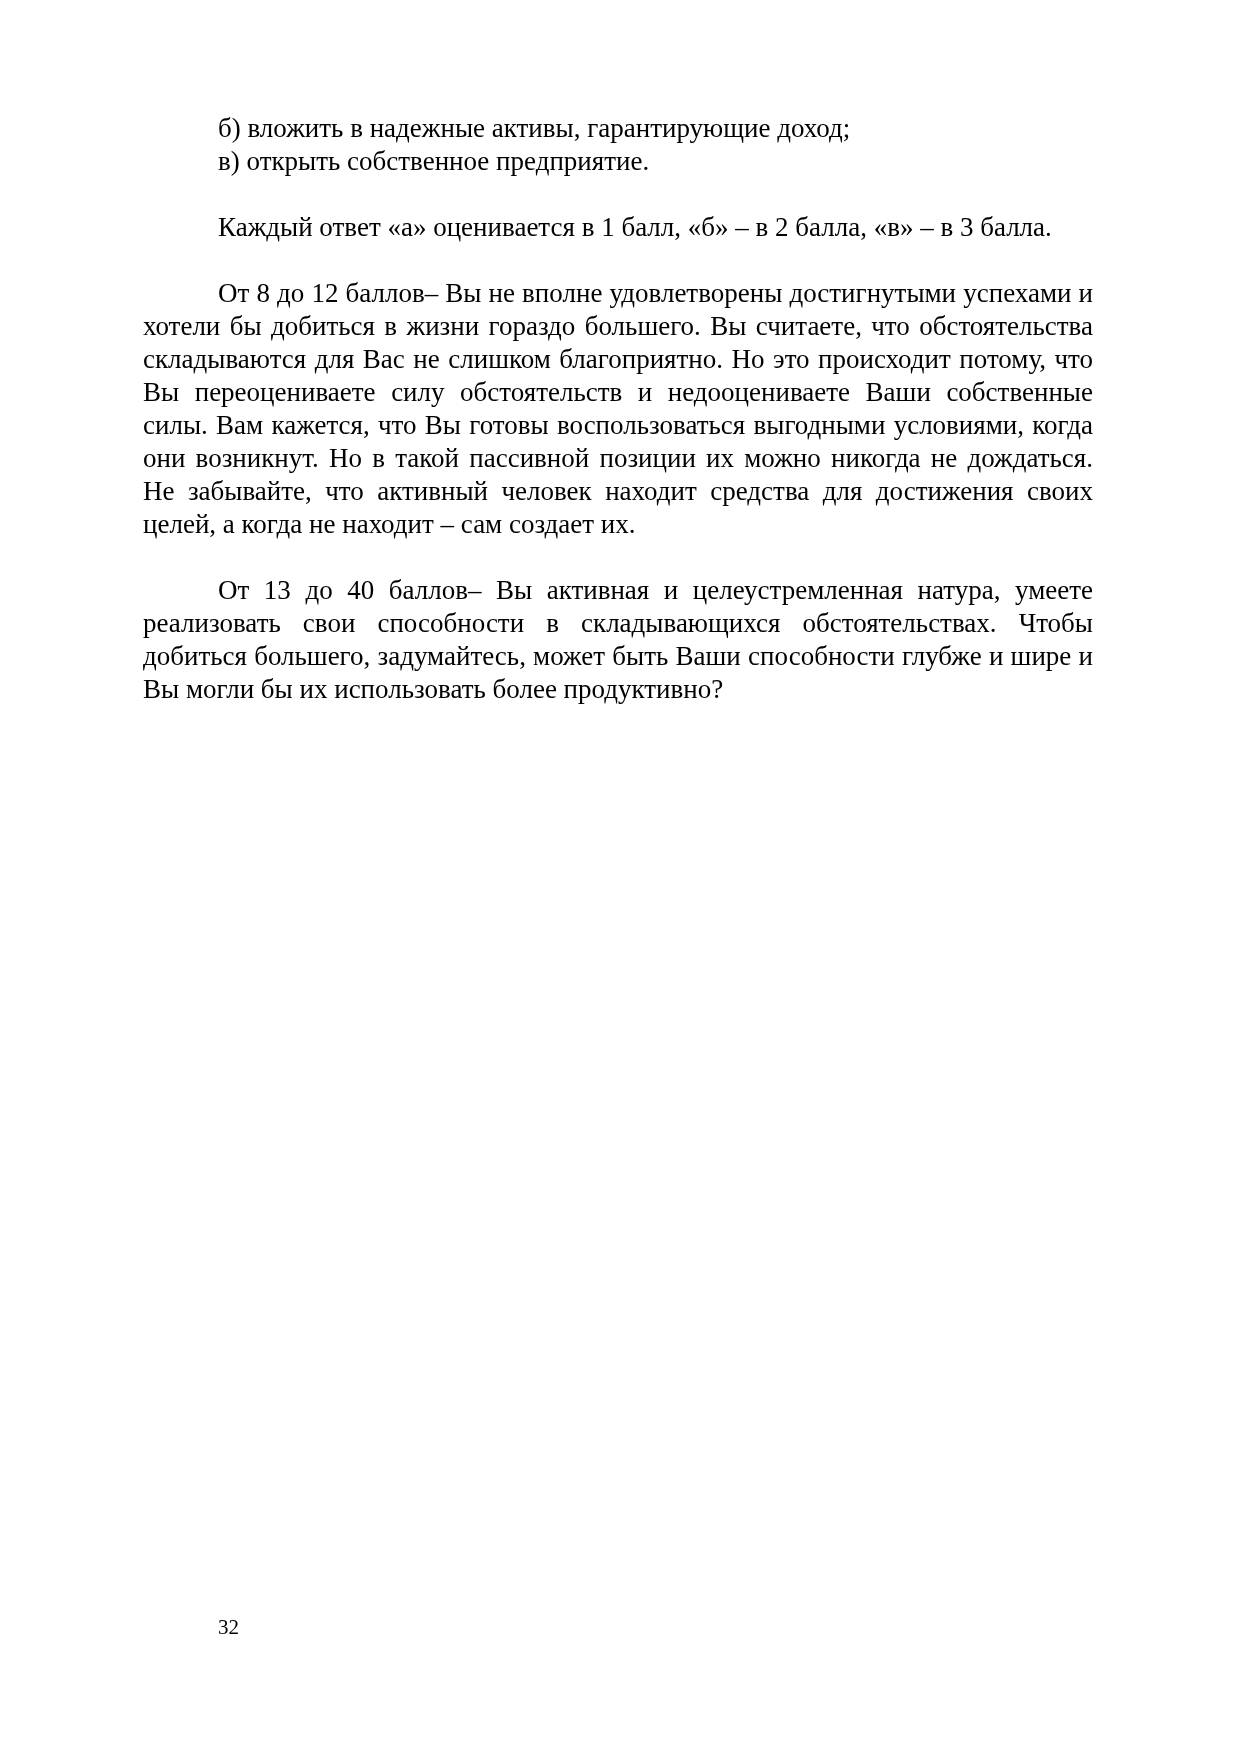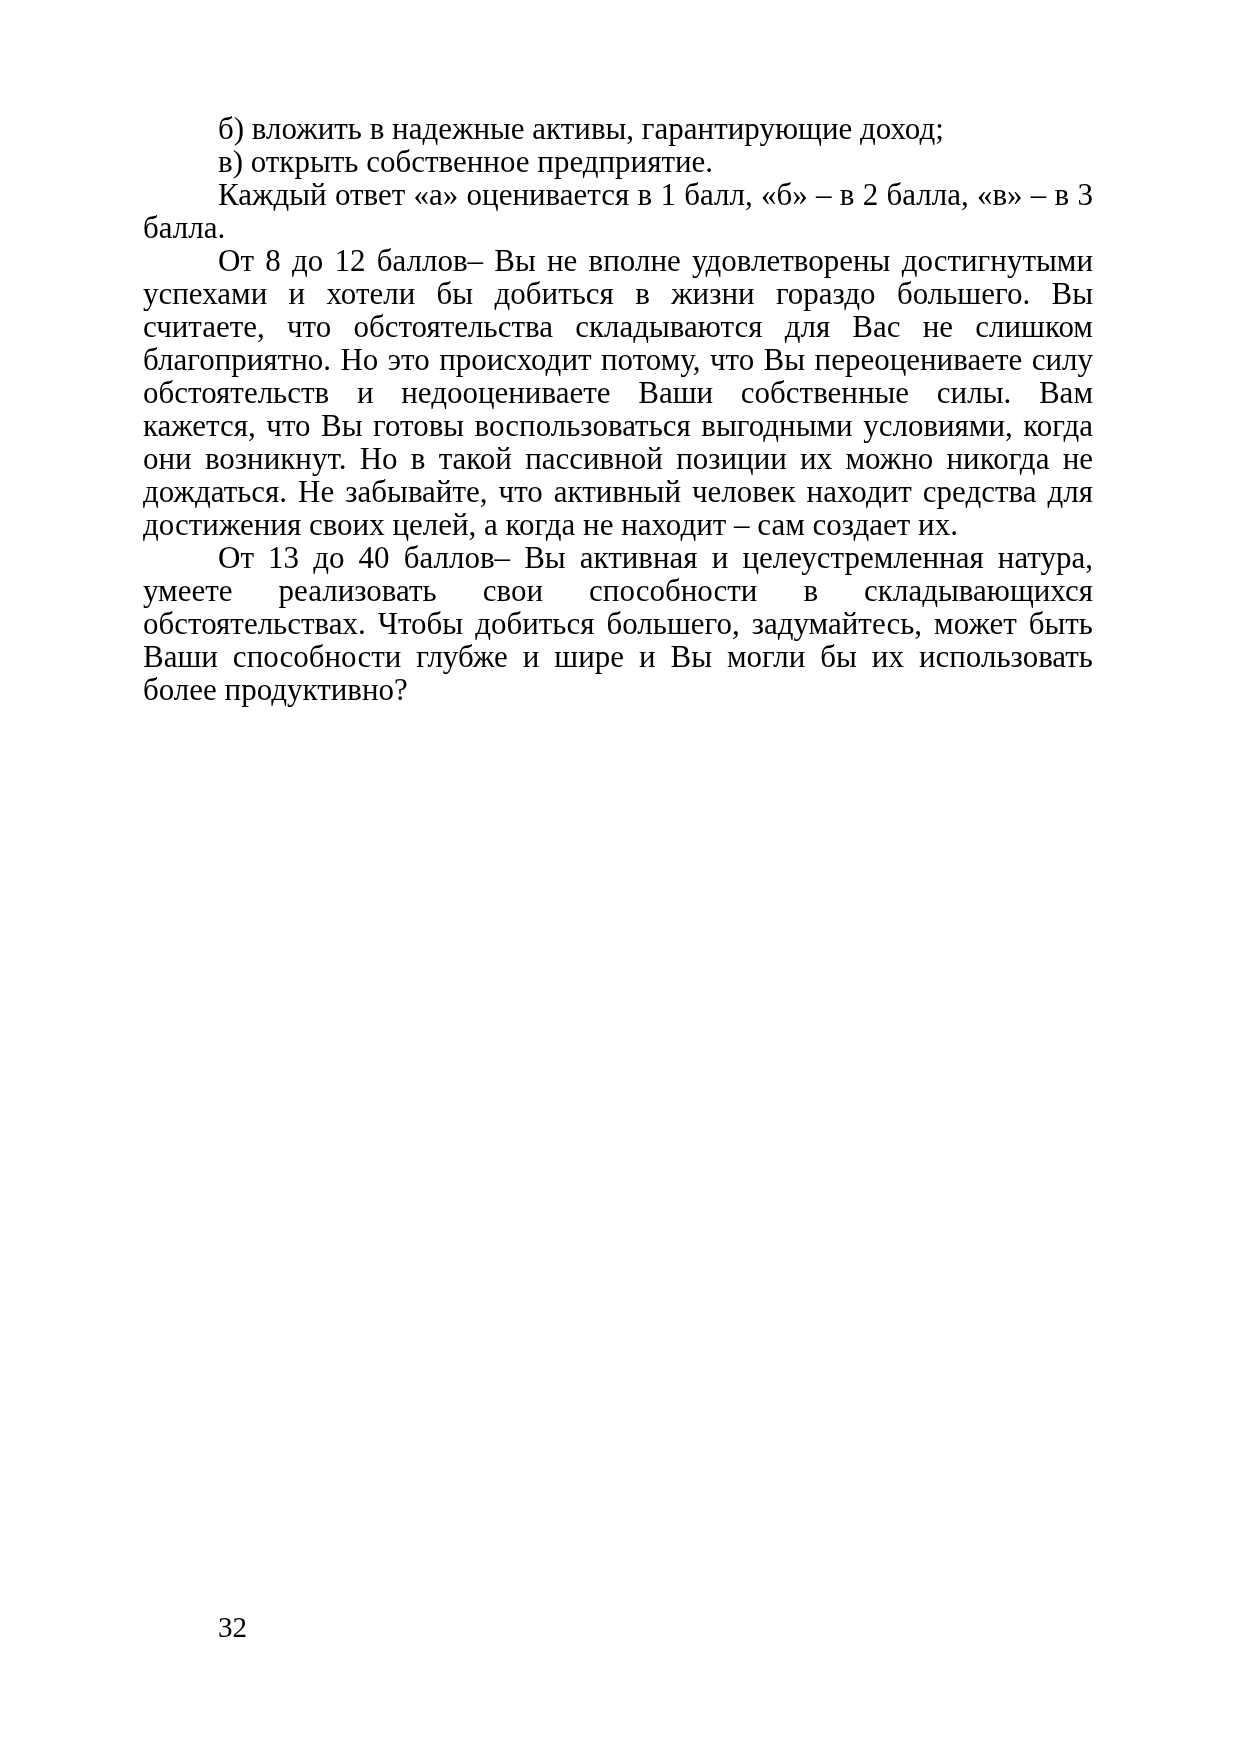--- a/index.html
+++ b/index.html
@@ -14,36 +14,37 @@
     background: #ffffff;
     overflow: hidden;
     font-family: "Liberation Serif", "DejaVu Serif", serif;
     color: #000000;
   }
   .content {
     position: absolute;
     left: 143px;
     top: 112px;
     width: 950px;
-    font-size: 31px;
+    font-size: 27px;
     line-height: 33px;
     text-align: justify;
     hyphens: none;
   }
   .content p {
     margin: 0;
     text-indent: 75px;
   }
   .content p.gap-before {
+    margin-top: 33px;
   }
   .page-number {
     position: absolute;
     left: 218px;
     top: 1611px;
-    font-size: 29px;
+    font-size: 21px;
     line-height: 33px;
   }
 </style>
 </head>
 <body>
 
 <div class="page">
   <div class="content">
     <p>б) вложить в надежные активы, гарантирующие доход;</p>
     <p>в) открыть собственное предприятие.</p>

